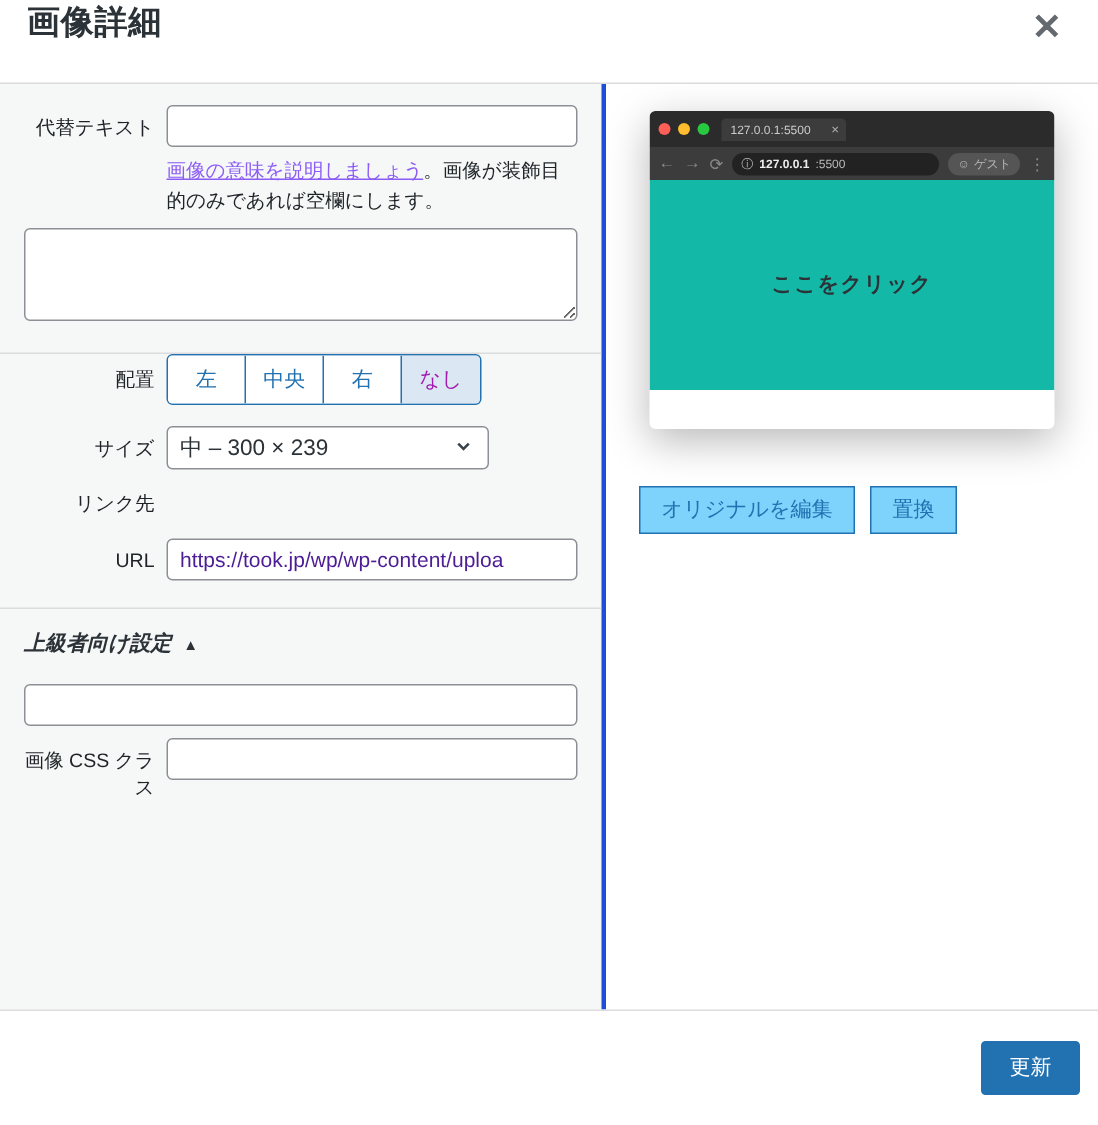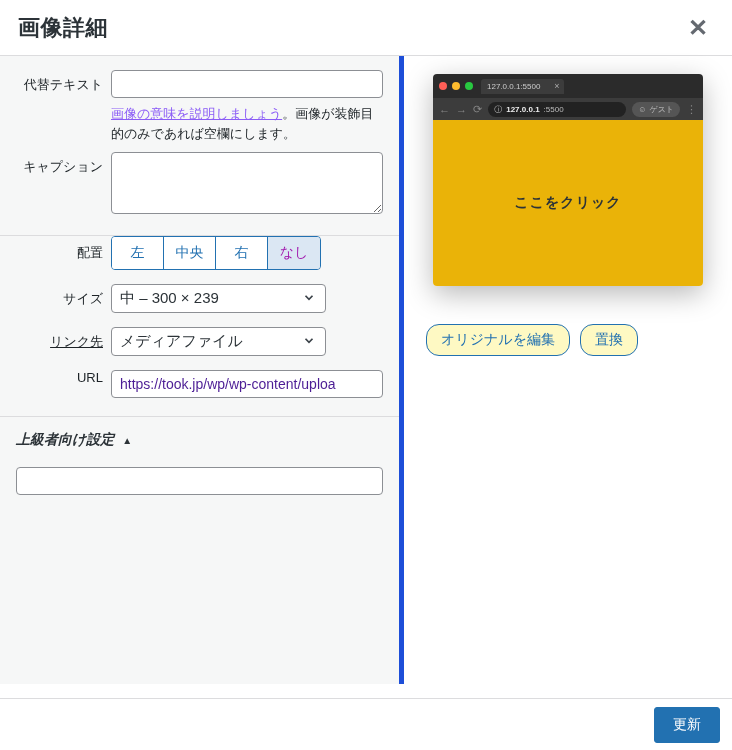--- a/index.html
+++ b/index.html
@@ -10,21 +10,21 @@
     background: #fff;
     width: 732px;
     height: 750px;
     overflow: hidden;
     position: relative;
   }
   .modal-header {
     height: 56px;
     padding: 0 18px;
     display: flex;
-    align-items: center;
+    align-items: flex-start;
     justify-content: space-between;
     border-bottom: 1px solid #dcdcde;
   }
   .modal-title {
     font-size: 22px;
     font-weight: 700;
     letter-spacing: 0.5px;
   }
   .close-btn {
     font-size: 24px;
@@ -33,21 +33,21 @@
     padding: 4px 6px;
     font-weight: 700;
   }
   .modal-body {
     display: flex;
     height: 628px;
   }
   .left-panel {
     width: 404px;
     background: #f6f7f7;
-    border-right: 5px solid #1d4ed8;
+    border-right: 3px solid #1d4ed8;
     padding: 14px 16px 0 16px;
     overflow: auto;
   }
   .right-panel {
     flex: 1;
     padding: 18px;
   }
   .field-row {
     display: flex;
     align-items: flex-start;
@@ -191,45 +191,45 @@
     background: #222;
     padding: 2px 6px;
     border-radius: 9px;
     flex: 1;
     display:flex;
     align-items:center;
     gap:4px;
   }
   .guest-pill { background:#555; padding:2px 6px; border-radius:9px; display:flex; align-items:center; gap:3px;}
   .browser-content {
-    height: 166px;
+    height: 140px;
     display: flex;
     align-items: center;
     justify-content: center;
-    background: #eab308;
+    background: #14b8a6;
   }
   .browser-content-text {
     font-size: 14px;
     font-weight: 700;
     letter-spacing: 1px;
   }
   .action-btns { display: flex; gap: 10px; justify-content:flex-start; padding-left:4px;}
   .outline-btn {
     border: 1px solid #2271b1;
     color: #2271b1;
-    background: #fef9c3;
-    border-radius: 13px;
+    background: #7dd3fc;
+    border-radius: 0;
     padding: 6px 14px;
     font-size: 14px;
     cursor: pointer;
   }
   .modal-footer {
     position: absolute;
     bottom: 0; left: 0; right: 0;
-    height: 52px;
+    height: 77px;
     border-top: 1px solid #dcdcde;
     display: flex;
     align-items: center;
     justify-content: flex-end;
     padding: 0 12px;
     background: #fff;
   }
   .primary-btn {
     background: #2271b1;
     color: #fff;
@@ -257,21 +257,20 @@
       <div class="field-label">代替テキスト</div>
       <div class="field-input">
         <input class="text-input" type="text" style="">
         <div class="help-text">
           <a href="#">画像の意味を説明しましょう</a><span>。画像が装飾目的のみであれば空欄にします。</span>
         </div>
       </div>
     </div>
 
     <div class="field-row">
-      <div class="field-label">キャプション</div>
       <div class="field-input">
         <textarea style=""></textarea>
       </div>
     </div>
 
     <div class="section-divider">
 
       <div class="field-row" style="align-items:center;margin-bottom:14px;">
         <div class="field-label" style="padding-top:0;">配置</div>
         <div class="field-input">
@@ -292,53 +291,49 @@
             <span class="chevron">
               <svg width="14" height="14" viewBox="0 0 24 24" fill="none" stroke="currentColor" stroke-width="3">
                   <polyline points="6 9 12 15 18 9"></polyline>
                 </svg>
             </span>
           </div>
         </div>
       </div>
 
       <div class="field-row" style="align-items:center;margin-bottom:14px;">
-        <div class="field-label" style="padding-top:0;text-decoration:underline;">リンク先</div>
-        <div class="field-input">
-          <div class="select-wrap">
-            <input class="select-input" readonly="" value="メディアファイル" style="">
-            <span class="chevron">
-              <svg width="14" height="14" viewBox="0 0 24 24" fill="none" stroke="currentColor" stroke-width="3">
-                  <polyline points="6 9 12 15 18 9"></polyline>
-                </svg>
-            </span>
-          </div>
-        </div>
-      </div>
-
-      <div class="field-row" style="align-items:flex-start;margin-bottom:14px;">
+        <div class="field-label" style="padding-top:0;">リンク先</div>
+      </div>
+
+      <div class="field-row" style="align-items:center;margin-bottom:14px;">
         <div class="field-label" style="padding-top:0;">URL</div>
         <div class="field-input">
           <input class="text-input url-input" type="text" readonly="" value="https://took.jp/wp/wp-content/uploa" style="">
         </div>
       </div>
     </div>
 
     <div class="section-divider">
       <div class="section-header adv-toggle">
         <span>上級者向け設定</span>
         <span class="tri">▲</span>
       </div>
 
       <div class="field-row">
         <div class="field-input">
           <input class="text-input" type="text" style="">
         </div>
       </div>
 
+      <div class="field-row">
+        <div class="field-label">画像 CSS クラス</div>
+        <div class="field-input">
+          <input class="text-input" type="text" style="">
+        </div>
+      </div>
     </div>
 
   </div>
 
   <div class="right-panel">
     <div class="preview-box">
       <div class="browser-tabbar">
         <div class="traffic">
           <span class="tl1"></span>
             <span class="tl2"></span>

